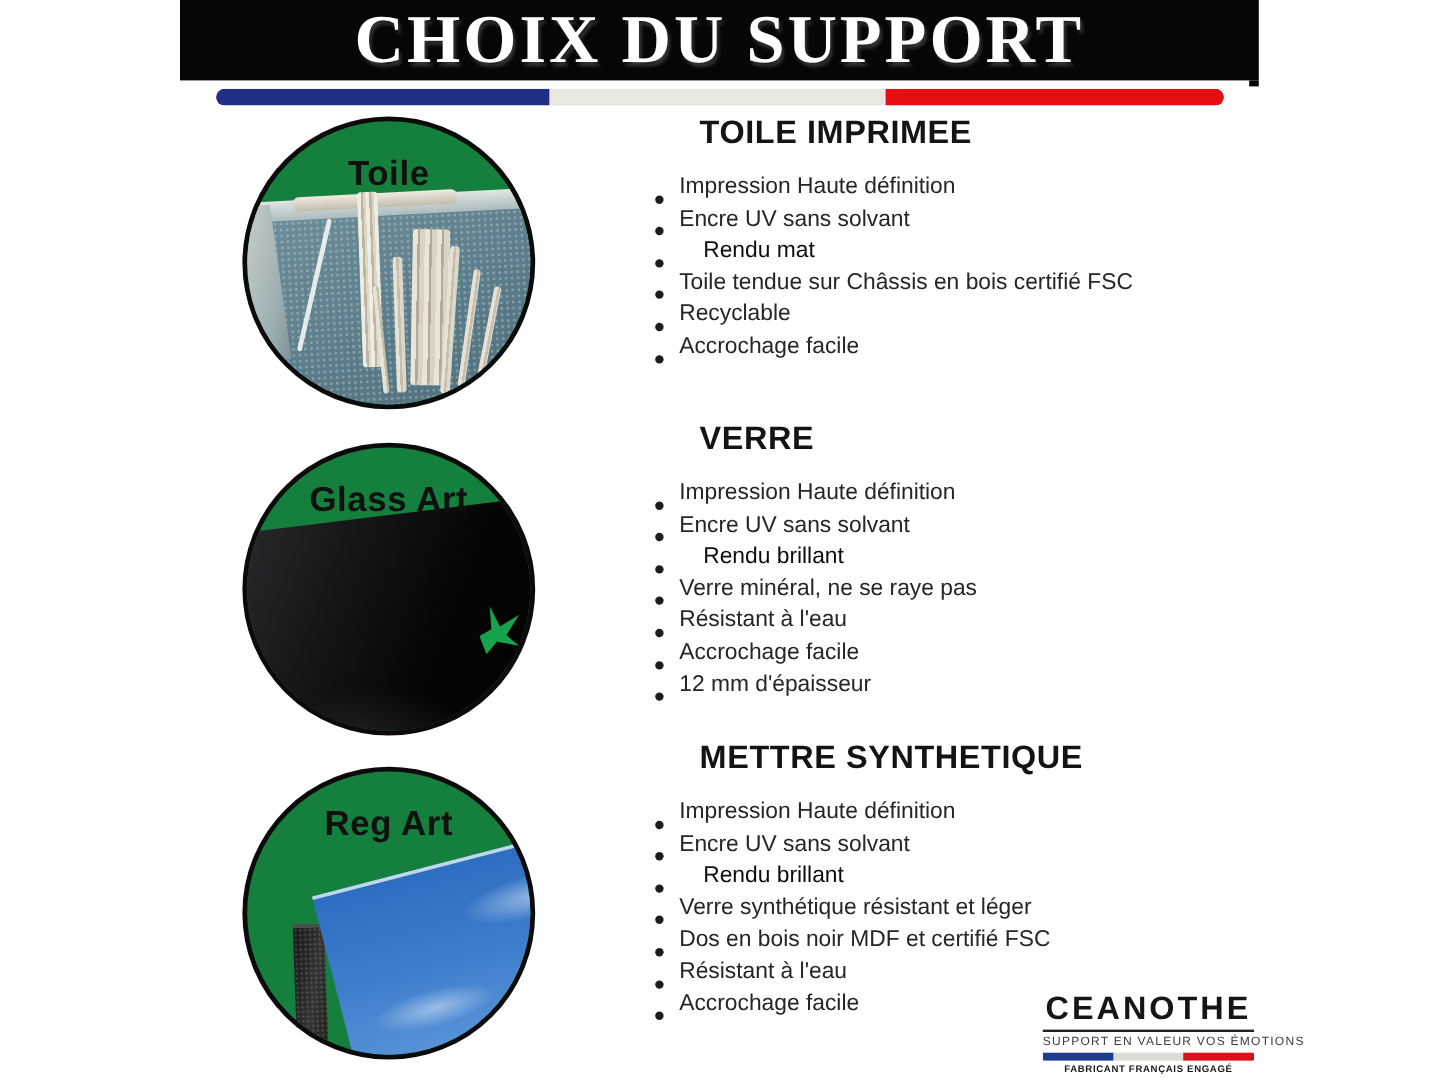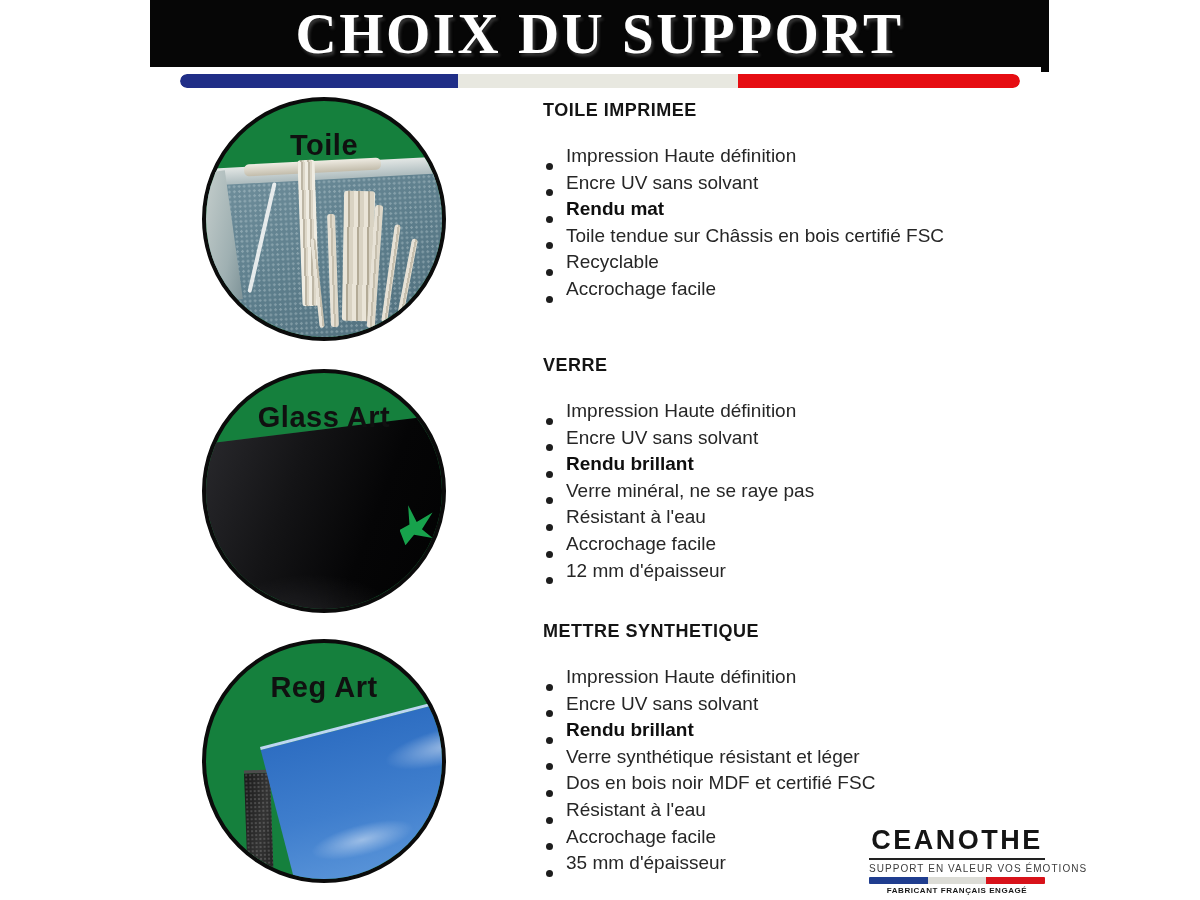--- a/index.html
+++ b/index.html
@@ -119,28 +119,28 @@
     background-image:
       radial-gradient(rgba(255,255,255,0.16) 0.8px, rgba(0,0,0,0) 1.1px),
       linear-gradient(100deg,#181818 0%,#343434 55%,#1e1e1e 100%);
     background-size:4px 4px, 100% 100%;
   }
 
   
   .section { position:absolute; left:543px; }
   .s1 { top:94px; } .s2 { top:349px; } .s3 { top:615px; }
   .section h2 {
-    font-size:18px; font-weight:700; color:#141414; letter-spacing:0.5px;
-    line-height:32px; white-space:nowrap;
+    font-size:27px; font-weight:700; color:#141414; letter-spacing:0.5px;
+    line-height:32px; white-space:nowrap;margin-left:40px;
   }
   .section .list { margin-top:17px; }
   .li { display:flex; align-items:flex-end; height:26.6px; }
   .dot { width:7px; height:7px; border-radius:50%; background:#1d1d1d; margin:10px 13px 0 3px; flex:none; }
   .bt { font-size:19px; color:#262626; line-height:26.6px; white-space:nowrap; }
-  .li.bold .bt { font-weight:700; color:#0e0e0e; }
+  .li.bold .bt { font-weight:400; color:#0e0e0e;margin-left:20px; }
 
   
   .logo { position:absolute; left:869px; top:824px; width:176px; text-align:center; }
   .logo .brand {
     font-size:27px; font-weight:700; color:#151515; letter-spacing:2.5px;
     line-height:32px; white-space:nowrap;
   }
   .logo .rule { border-top:2px solid #222; margin-top:2px; }
   .logo .tagline {
     margin-top:3px; font-size:10px; color:#3c3c3c; letter-spacing:1.05px; white-space:nowrap;
@@ -287,24 +287,20 @@
           <span class="bt">Dos en bois noir MDF et certifié FSC</span>
         </div>
       <div class="li">
           <span class="dot"></span>
           <span class="bt">Résistant à l'eau</span>
         </div>
       <div class="li">
           <span class="dot"></span>
           <span class="bt">Accrochage facile</span>
         </div>
-      <div class="li">
-          <span class="dot"></span>
-          <span class="bt">35 mm d'épaisseur</span>
-        </div>
     </div>
   </section>
 
   <div class="logo">
     <div class="brand">CEANOTHE</div>
     <div class="rule"></div>
     <div class="tagline">SUPPORT EN VALEUR VOS ÉMOTIONS</div>
     <div class="mini-flag">
       <span class="seg mf-blue"></span>
       <span class="seg mf-white"></span>

